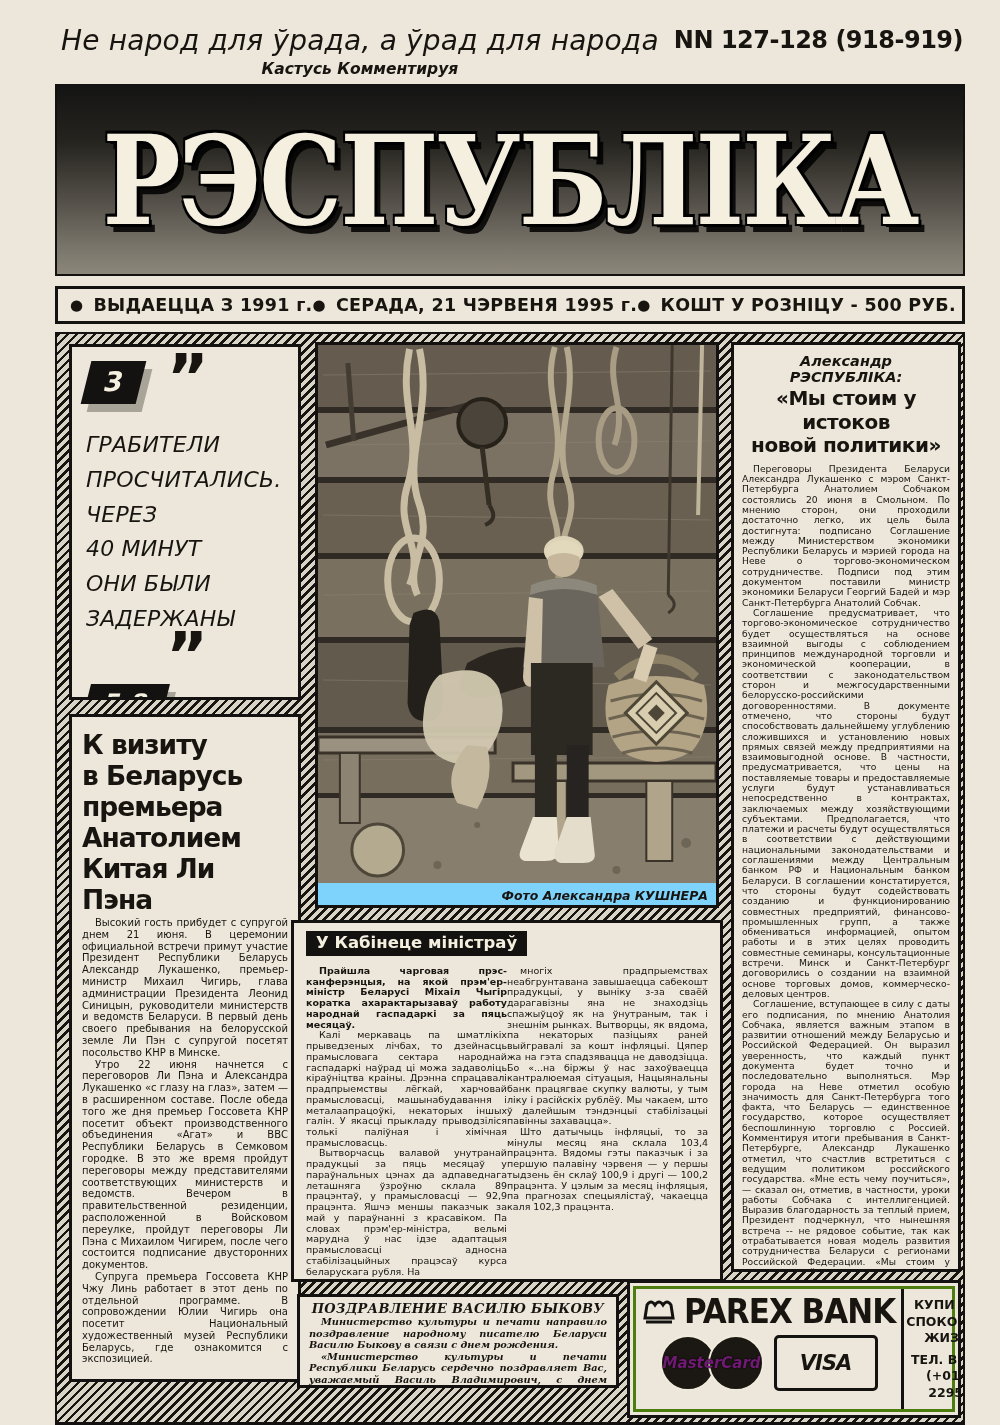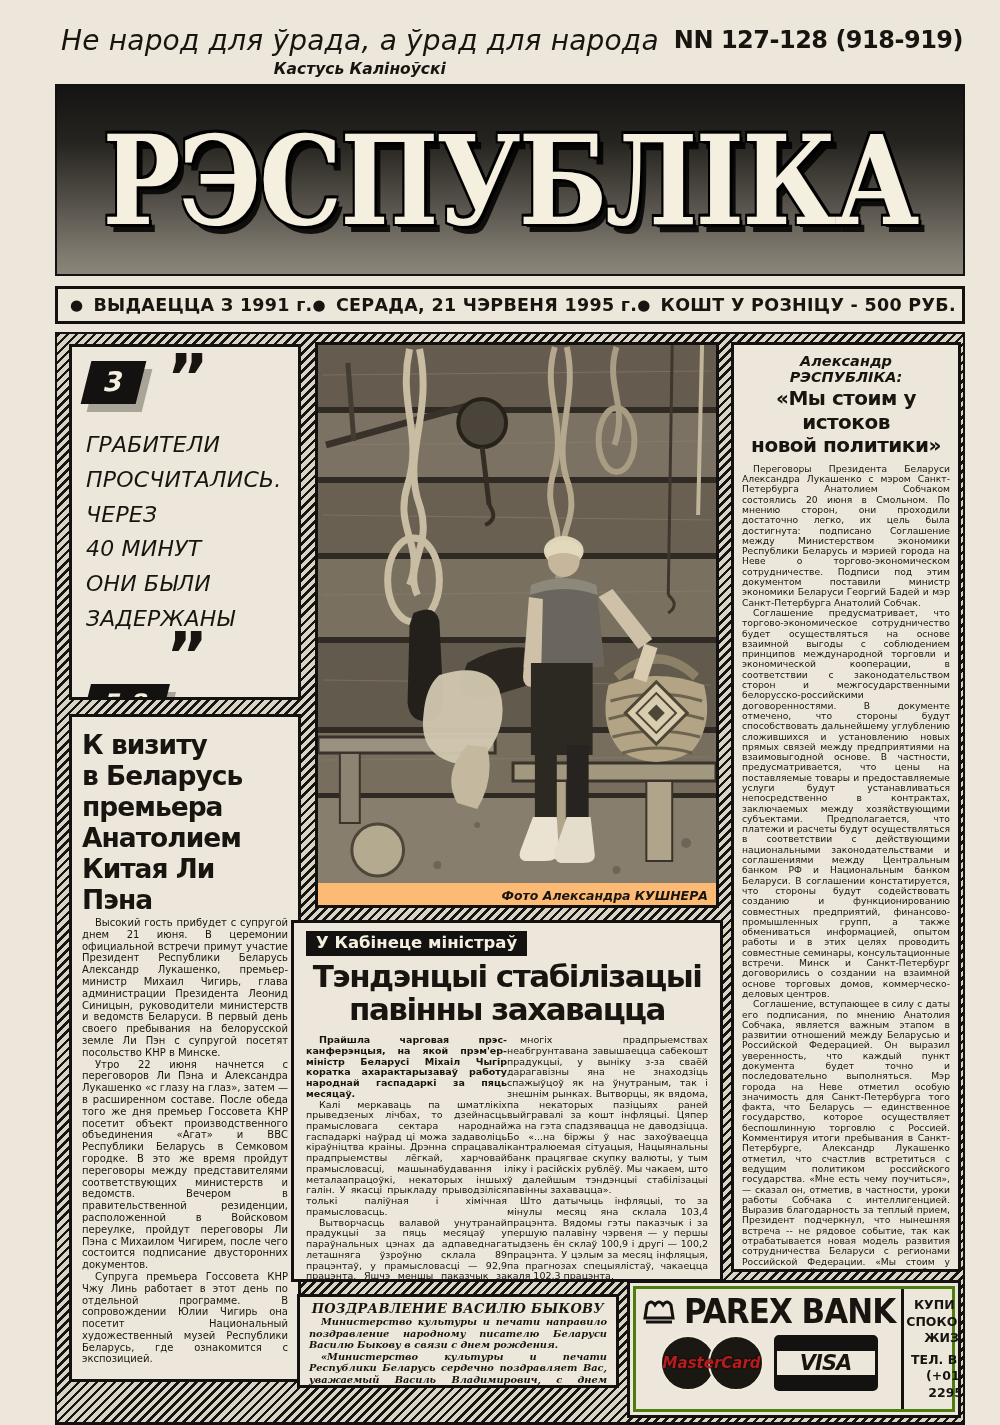--- a/index.html
+++ b/index.html
@@ -76,21 +76,21 @@
   .left-article { left:12px; top:380px; width:232px; height:668px; padding:12px 10px; }
   .la-headline { font-size:26.5px; font-weight:bold; line-height:1.17; letter-spacing:-1px; }
   .body-copy p { text-align:justify; text-indent:13px; }
   .la-lead { font-weight:bold; font-size:11px; line-height:1.22; margin-top:12px; text-align:justify; text-indent:13px; }
   .la-body { font-size:10px; line-height:1.18; margin-top:2px; }
 
   
   .photo-box { left:258px; top:8px; width:404px; height:566px; padding:0; }
   .photo-box svg { display:block; width:100%; height:538px; }
   .photo-caption { height:25px; display:flex; align-items:center; justify-content:flex-end; padding-right:8px;
-    font-weight:bold; font-style:italic; font-size:12.5px; background:#fdba74; }
+    font-weight:bold; font-style:italic; font-size:12.5px; background:#7dd3fc; }
 
   
   .center-article { left:234px; top:586px; width:432px; height:362px; padding:8px 12px; }
   .kicker-black { display:inline-block; background:#141210; color:#f4efdf; font-weight:bold; font-size:16.5px; padding:2px 10px 4px; }
   .ca-headline { font-weight:bold; font-size:31px; line-height:1.05; letter-spacing:-1.5px; text-align:center; margin-top:4px; }
   .ca-cols { display:flex; margin-top:10px; }
   .ca-col { flex:1; font-size:9.5px; line-height:1.13; }
   .ca-lead { font-weight:bold; }
 
   
@@ -102,41 +102,41 @@
   .parex { left:570px; top:946px; width:334px; height:138px; padding:3px; }
   .parex-inner { border:3px solid #4d7c0f; height:100%; display:flex; }
   .parex-left { flex:1; padding:4px 6px; }
   .parex-title-row { display:flex; align-items:center; gap:8px; justify-content:center; }
   .crown { width:34px; height:26px; flex:0 0 auto; }
   .parex-name { font-weight:bold; font-size:31px; letter-spacing:-1px; transform:scaleY(1.1); white-space:nowrap; }
   .cards-row { display:flex; align-items:center; gap:10px; margin-top:6px; justify-content:center; }
   .mc { position:relative; width:104px; height:56px; }
   .mc .c1,.mc .c2 { position:absolute; top:0; width:56px; height:56px; border-radius:50%; background:#1b1712; border:2px solid #f0ebdc; }
   .mc .c1 { left:0; } .mc .c2 { right:0; }
-  .mc-label { position:absolute; left:0; right:0; top:19px; text-align:center; color:#b91c1c; font-style:italic; font-weight:bold; font-size:15px; text-shadow:0 0 2px #000; }
-  .visa { width:104px; height:56px; border:3px solid #141210; border-radius:5px; background:#ece7da; display:flex; flex-direction:column; }
+  .mc-label { position:absolute; left:0; right:0; top:19px; text-align:center; color:#701a75; font-style:italic; font-weight:bold; font-size:15px; text-shadow:0 0 2px #000; }
+  .visa { width:104px; height:56px; border:3px solid #141210; border-radius:5px; background:#ece7da; display:flex; flex-direction:row; }
   .visa .bar { height:14px; background:#141210; }
   .visa .mid { flex:1; display:flex; align-items:center; justify-content:center; font-weight:bold; font-style:italic; font-size:21px; letter-spacing:-1px; }
   .parex-right { width:108px; border-left:3px solid #141210; display:flex; flex-direction:column; justify-content:center; text-align:center; font-weight:bold; font-size:12.5px; line-height:1.3; padding:2px; }
   .parex-phone { margin-top:6px; }
 
   
   .lukashenko { left:674px; top:8px; width:230px; height:930px; padding:8px 8px; }
   .ra-kicker { font-weight:bold; font-style:italic; font-size:14.5px; text-align:center; }
   .ra-headline { font-weight:bold; font-size:20px; line-height:1.18; letter-spacing:-.5px; text-align:center; margin-top:2px; }
   .ra-body { margin-top:6px; font-size:9.2px; line-height:1.12; }
   .ra-body p { text-align:justify; text-indent:11px; }
 </style>
 </head>
 <body>
 
 <header class="band top-row">
   <div class="motto-wrap">
     <div class="motto">Не народ для ўрада, а ўрад для народа</div>
-    <div class="motto-author">Кастусь Каліноўскі</div>
+    <div class="motto-author">Кастусь Комментируя</div>
   </div>
   <div class="issue-no">NN 127-128 (918-919)</div>
 </header>
 
 <div class="band masthead">
   <span class="masthead-title">РЭСПУБЛІКА</span>
 </div>
 
 <div class="band dateline">
   <span class="dl-seg">
@@ -288,22 +288,20 @@
         <rect x="326" y="354" width="28" height="28" fill="none" stroke="#4e4636" stroke-width="2"></rect>
         <rect x="334" y="362" width="12" height="12" fill="#4e4636"></rect>
       </g>
       <rect x="322" y="300" width="14" height="36" fill="#d8cbb0" transform="rotate(18 329 318)"></rect>
     </svg>
     <div class="photo-caption">Фото Александра КУШНЕРА</div>
   </div>
 
   <div class="box center-article">
     <span class="kicker-black">У Кабінеце міністраў</span>
-    <h2 class="ca-headline pre">Тэндэнцыі стабілізацыі
-павінны захавацца</h2>
     <div class="ca-cols">
       <div class="ca-col body-copy">
         <p class="ca-lead">Прайшла чарговая прэс-канферэнцыя, на якой прэм'ер-міністр Беларусі Міхаіл Чыгір коратка ахарактарызаваў работу народнай гаспадаркі за пяць месяцаў.</p>
         <p>Калі меркаваць па шматлікіх прыведзеных лічбах, то дзейнасць прамысловага сектара народнай гаспадаркі наўрад ці можа задаволіць кіраўніцтва краіны. Дрэнна спрацавалі прадпрыемствы лёгкай, харчовай прамысловасці, машынабудавання і металаапрацоўкі, некаторых іншых галін. У якасці прыкладу прыводзіліся толькі паліўная і хімічная прамысловасць.</p>
         <p>Вытворчасць валавой унутранай прадукцыі за пяць месяцаў у параўнальных цэнах да адпаведнага леташняга ўзроўню склала 89 працэнтаў, у прамысловасці — 92,9 працэнта. Яшчэ меншы паказчык за май у параўнанні з красавіком. Па словах прэм'ер-міністра, вельмі марудна ў нас ідзе адаптацыя прамысловасці адносна стабілізацыйных працэсаў курса беларускага рубля. На</p>
       </div>
       <div class="ca-col body-copy">
         <p>многіх прадпрыемствах неабгрунтавана завышаецца сабекошт прадукцыі, у выніку з-за сваёй дарагавізны яна не знаходзіць спажыўцоў як на ўнутраным, так і знешнім рынках. Вытворцы, як вядома, па некаторых пазіцыях раней выйгравалі за кошт інфляцыі. Цяпер жа на гэта спадзявацца не даводзіцца. Бо «...на біржы ў нас захоўваецца кантралюемая сітуацыя, Нацыянальны банк працягвае скупку валюты, у тым ліку і расійскіх рублёў. Мы чакаем, што ў далейшым тэндэнцыі стабілізацыі павінны захавацца».</p>
         <p>Што датычыць інфляцыі, то за мінулы месяц яна склала 103,4 працэнта. Вядомы гэты паказчык і за першую палавіну чэрвеня — у першы тыдзень ён склаў 100,9 і другі — 100,2 працэнта. У цэлым за месяц інфляцыя, па прагнозах спецыялістаў, чакаецца каля 102,3 працэнта.</p>
 

